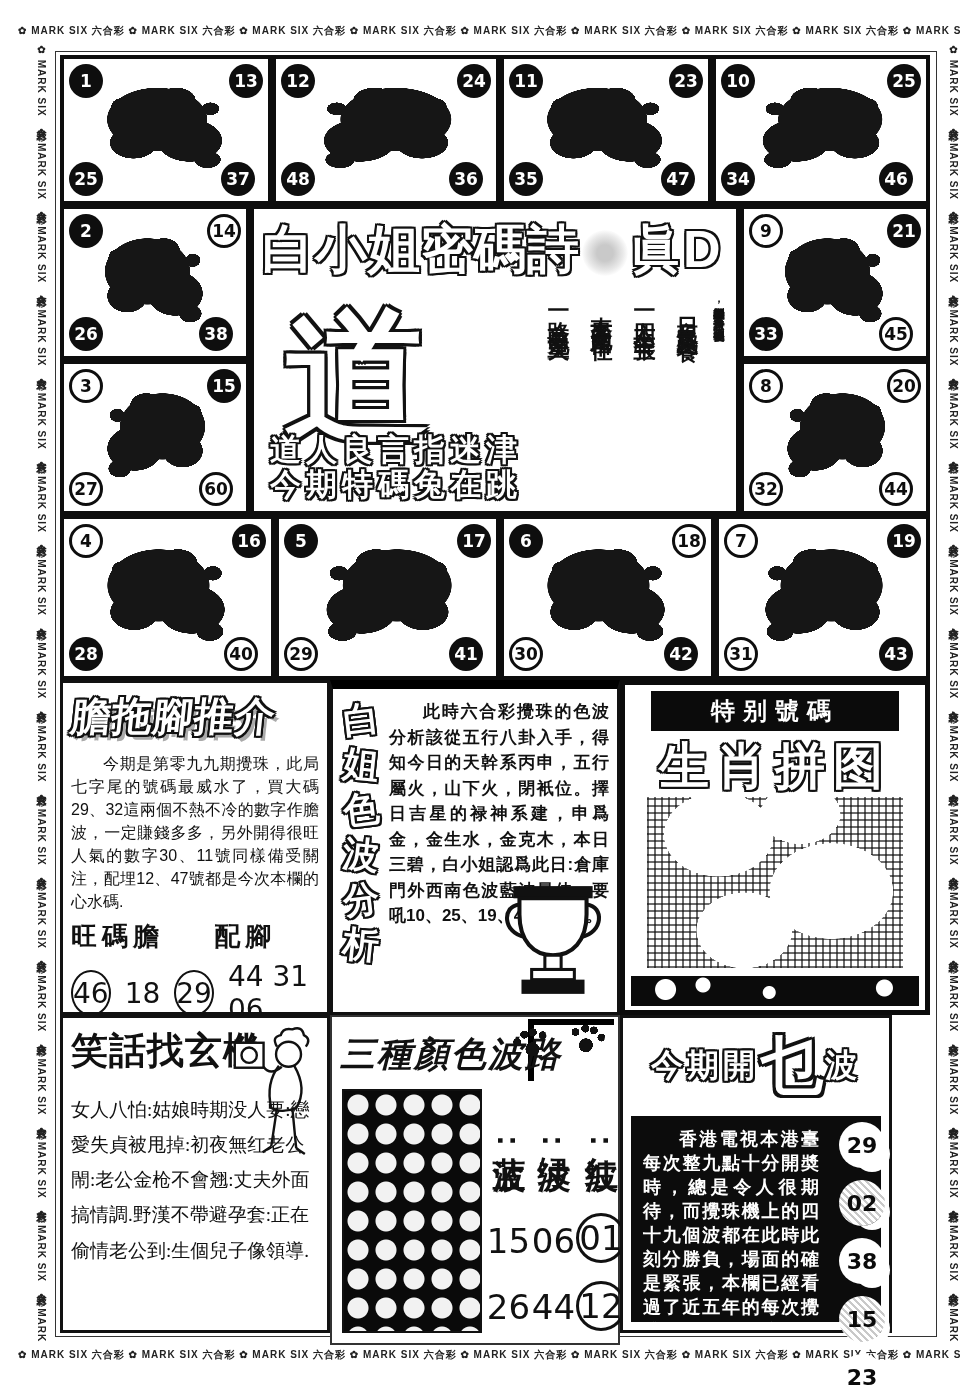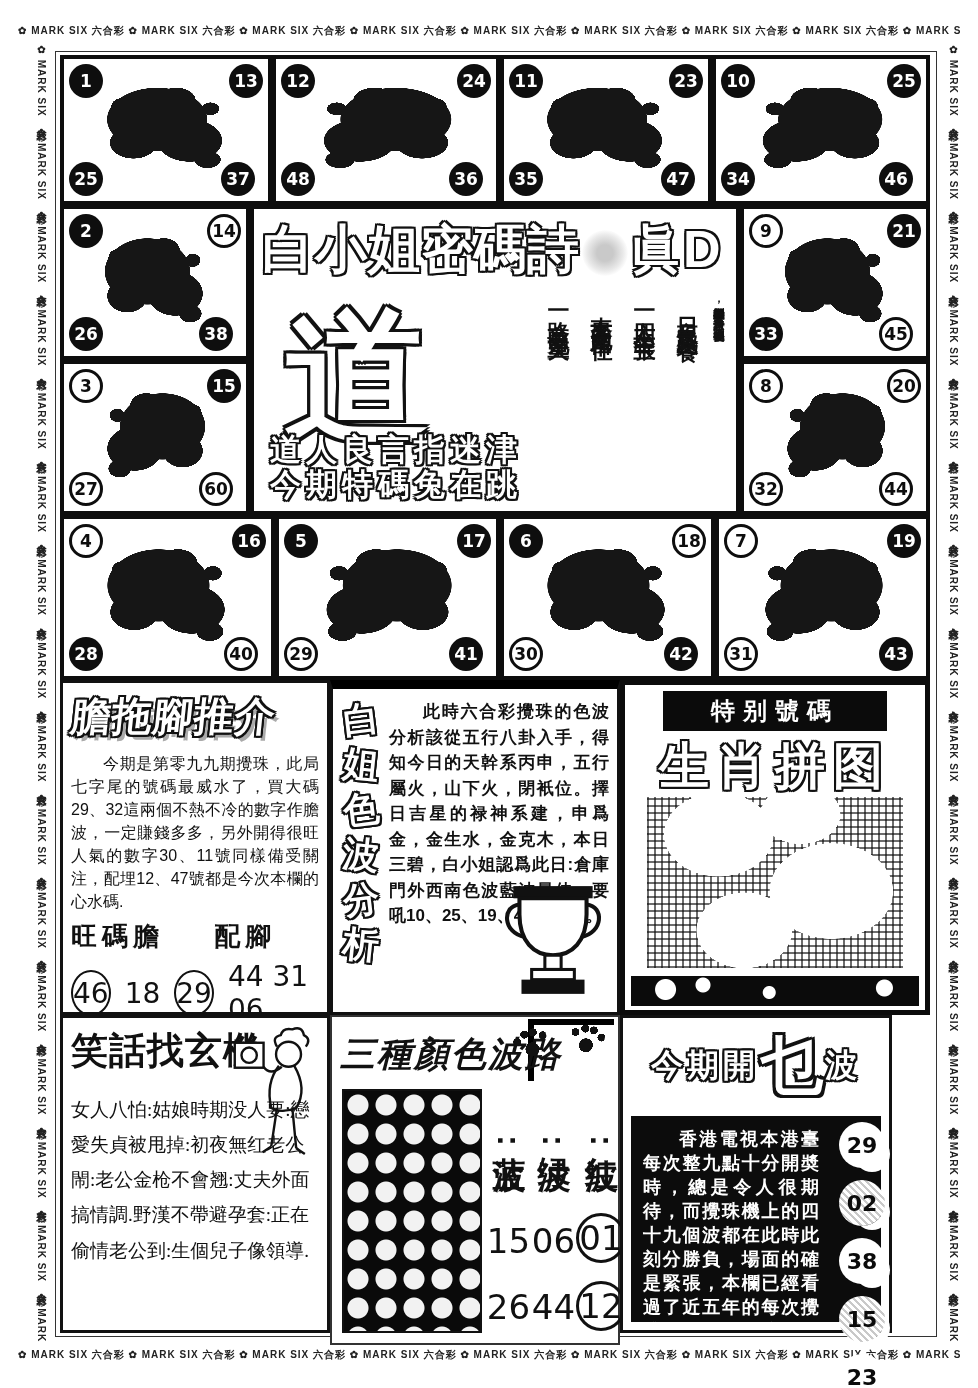--- a/index.html
+++ b/index.html
@@ -65,21 +65,21 @@
            align-items:center;justify-content:center;}
   .sebo{left:330px;top:680px;width:290px;height:335px;border:3px solid #111;border-top:9px solid #000;}
   .sebo-title{position:absolute;left:2px;top:8px;width:52px;text-align:center;}
   .sebo-title div{font-size:36px;line-height:1.25;}
   .sebo-title div:nth-child(odd){transform:rotate(-7deg);}
   .sebo-title div:nth-child(even){transform:rotate(6deg);}
   .sebo-body{margin-left:56px;padding:10px 8px 0 0;font-size:17px;font-weight:600;line-height:1.5;
              text-align:justify;text-indent:2em;}
   .trophy{position:absolute;right:8px;bottom:10px;}
   .shengxiao{left:620px;top:680px;width:310px;height:335px;border:5px solid #0b0b0b;}
-  .sx-banner{width:224px;margin:6px auto 0;background:#0b0b0b;color:#fff;font-size:24px;font-weight:bold;
+  .sx-banner{width:248px;margin:6px auto 0;background:#0b0b0b;color:#fff;font-size:24px;font-weight:bold;
              text-align:center;letter-spacing:8px;padding:4px 0;}
   .sx-title{text-align:center;font-size:50px;letter-spacing:8px;margin-top:2px;}
   .sx-mosaic{position:absolute;left:22px;right:22px;top:112px;bottom:42px;background-color:#fff;
     background-image:
       radial-gradient(ellipse 55px 42px at 28% 22%, #fff 99%, transparent),
       radial-gradient(ellipse 62px 48px at 72% 55%, #fff 99%, transparent),
       radial-gradient(ellipse 48px 38px at 38% 78%, #fff 99%, transparent),
       radial-gradient(ellipse 40px 30px at 60% 10%, #fff 99%, transparent),
       repeating-linear-gradient(0deg, rgba(12,12,12,.6) 0 2px, transparent 2px 7px),
       repeating-linear-gradient(90deg, rgba(12,12,12,.6) 0 2px, transparent 2px 7px);}

